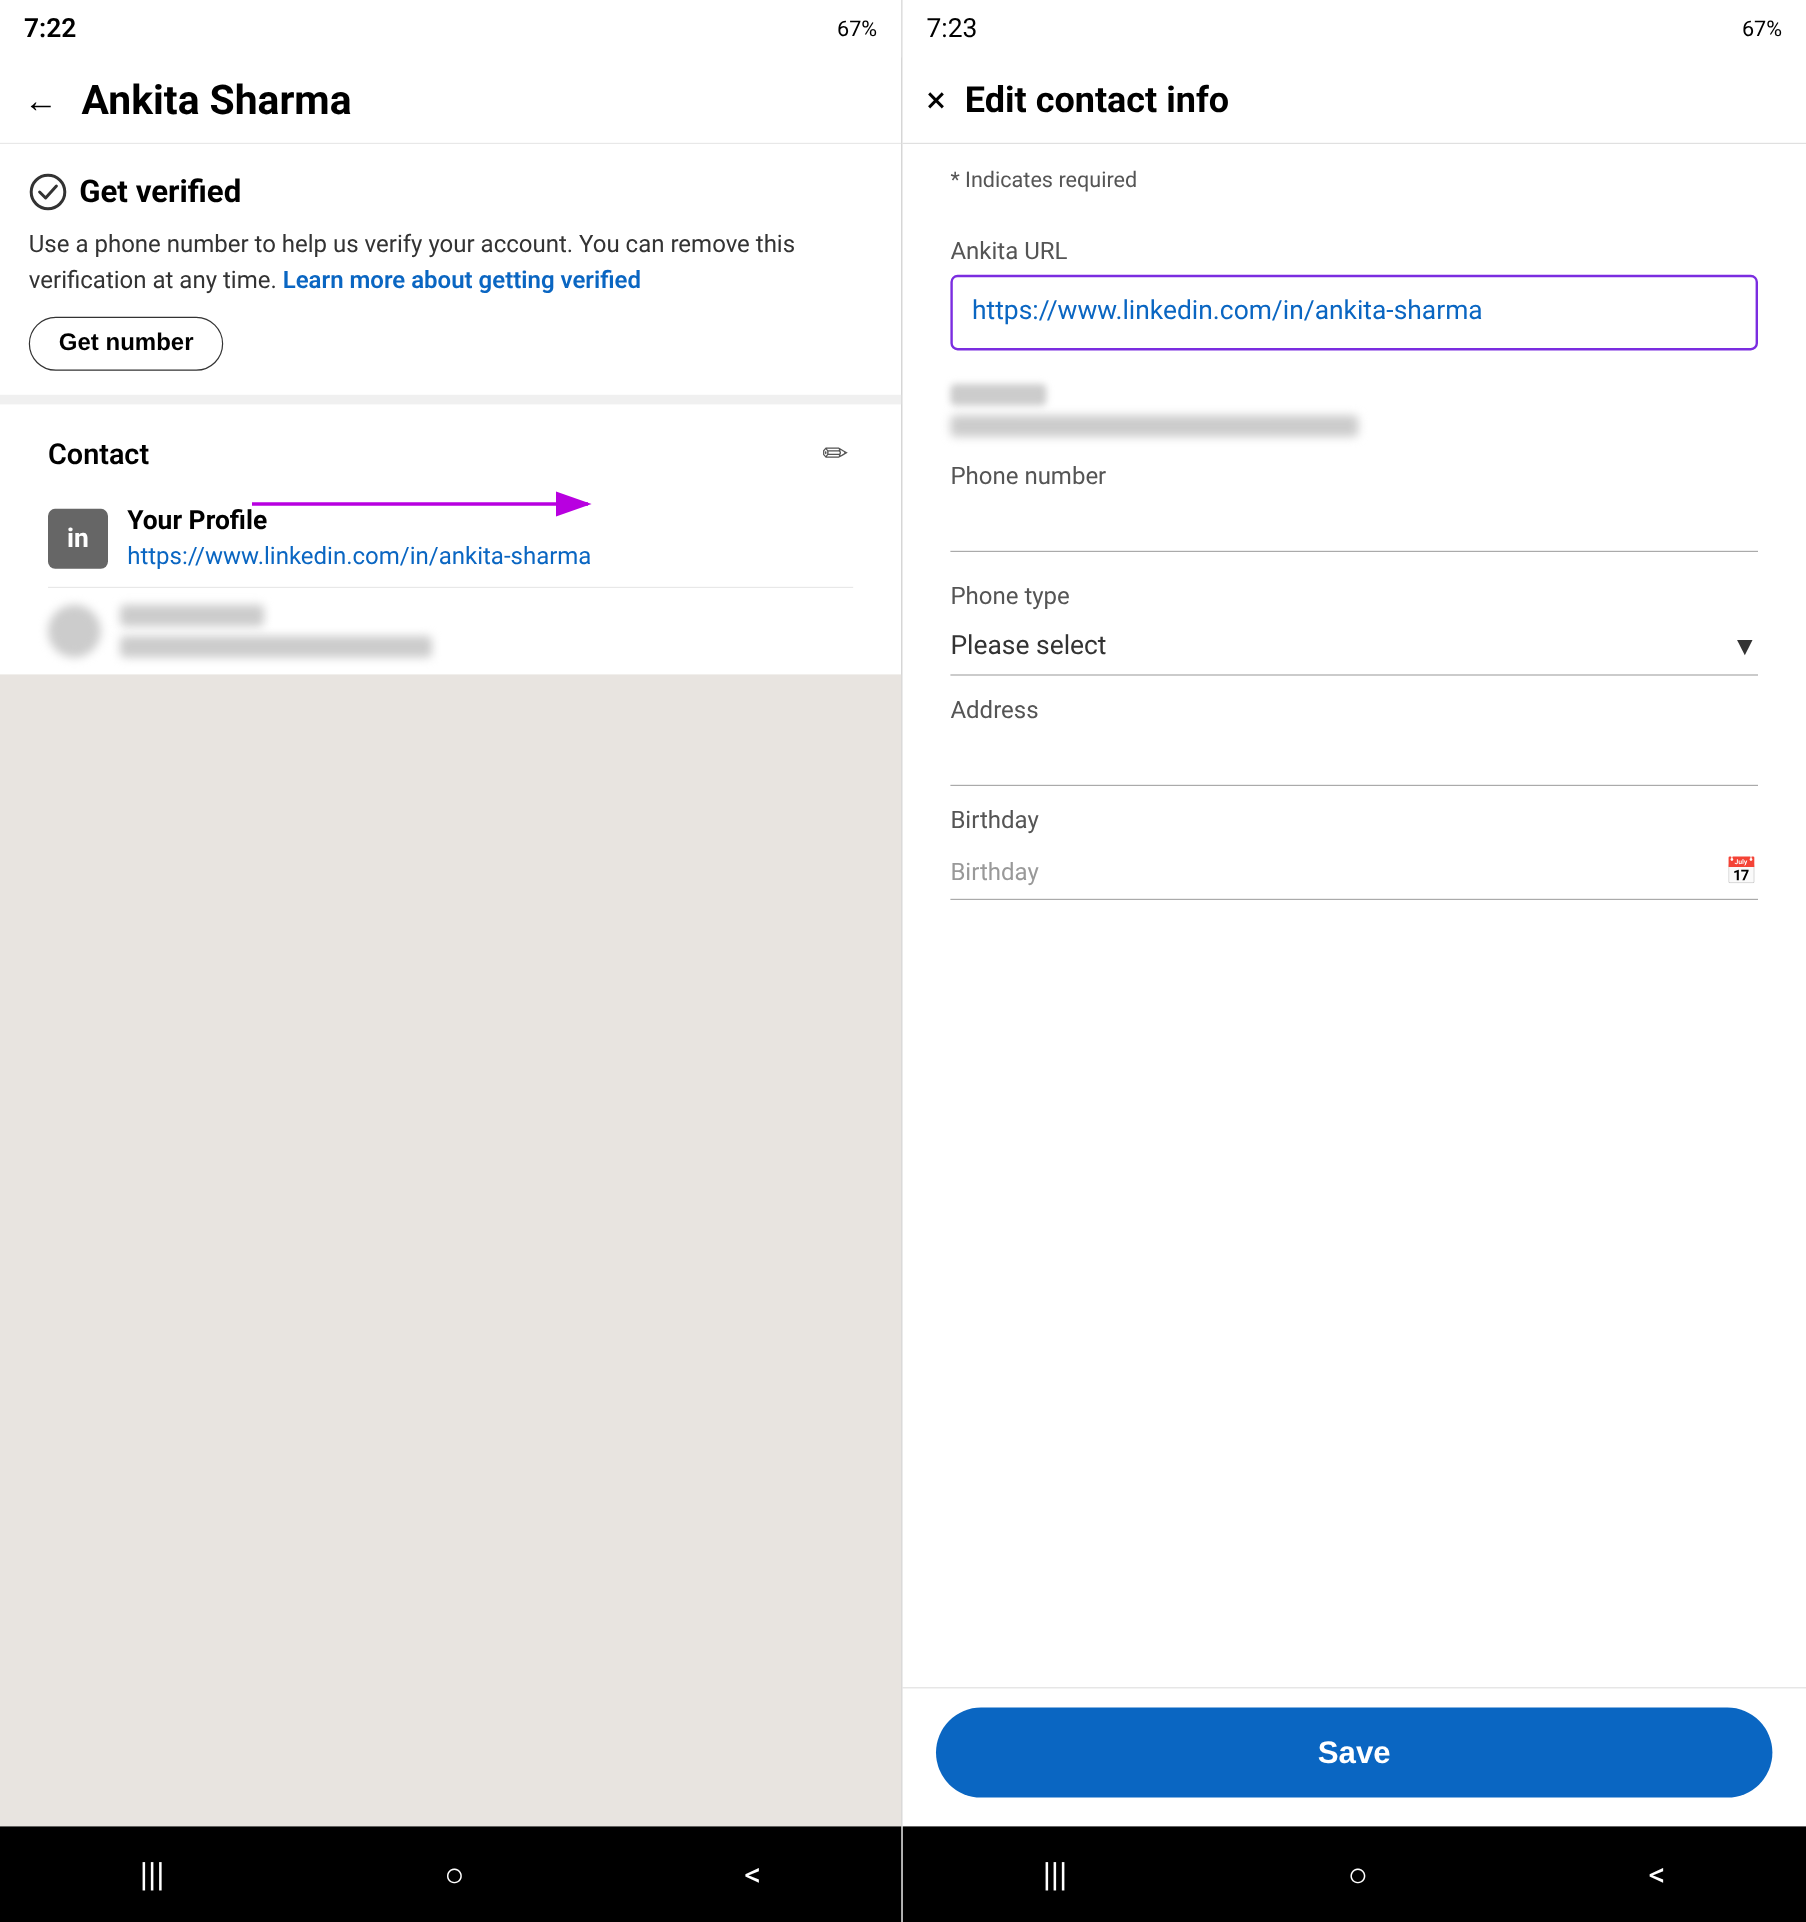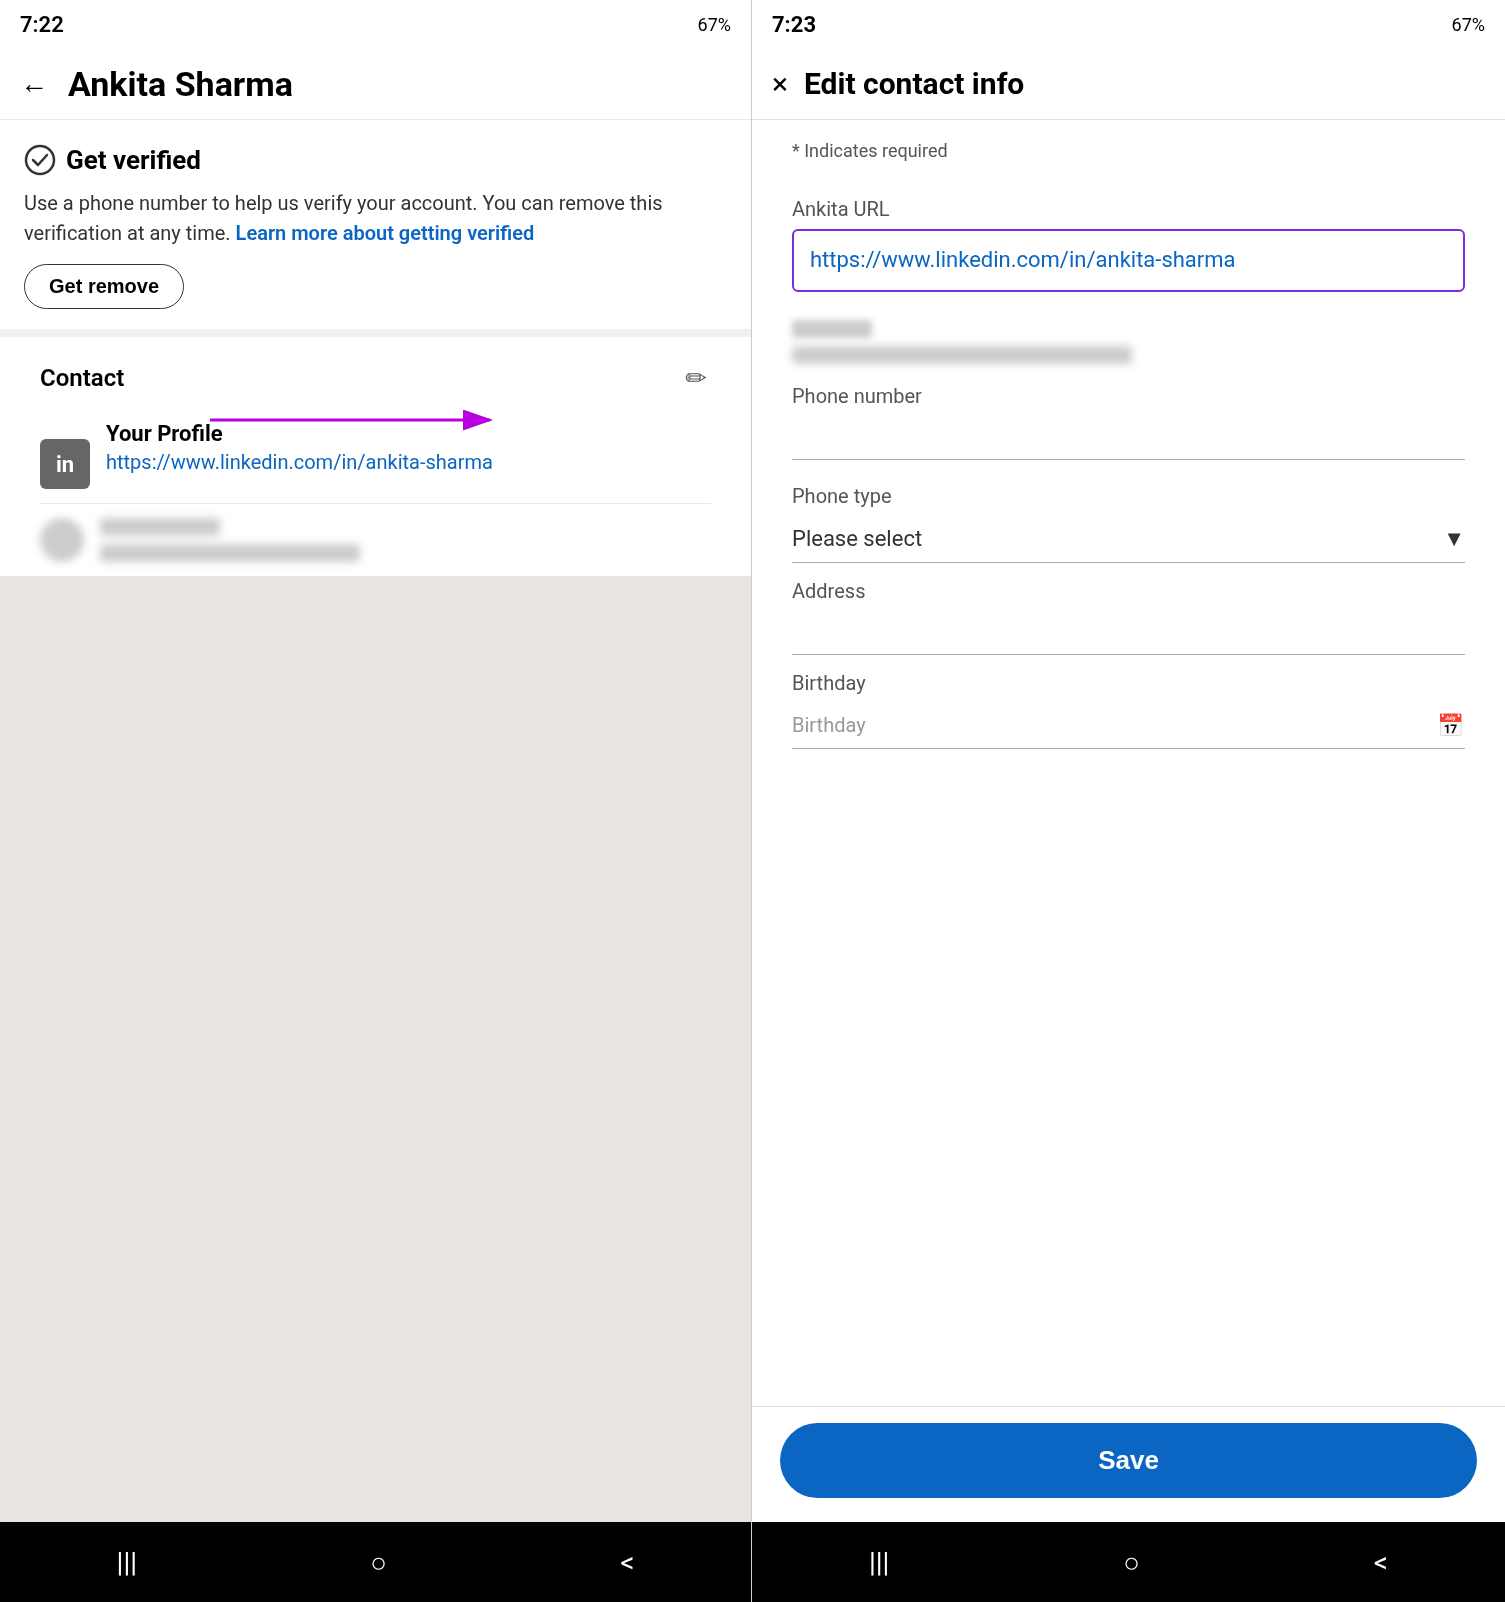--- a/index.html
+++ b/index.html
@@ -145,21 +145,21 @@
     }
     .linkedin-icon-box {
       width: 50px;
       height: 50px;
       background: #666;
       border-radius: 6px;
       display: flex;
       align-items: center;
       justify-content: center;
       flex-shrink: 0;
-      margin-top: 18px;
+      margin-top: 2px;
     }
     .linkedin-in {
       color: #fff;
       font-size: 22px;
       font-weight: 700;
     }
     .profile-info {}
     .profile-info-title {
       font-size: 22px;
       font-weight: 700;
@@ -419,21 +419,21 @@
       <svg class="verify-check-icon" viewBox="0 0 32 32" fill="none" xmlns="http://www.w3.org/2000/svg">
         <circle cx="16" cy="16" r="14" stroke="#333" stroke-width="2.5" fill="none"></circle>
         <polyline points="9,16 14,21 23,11" stroke="#333" stroke-width="2.5" fill="none" stroke-linecap="round" stroke-linejoin="round"></polyline>
       </svg>
       <span class="verify-title">Get verified</span>
     </div>
     <p class="verify-desc">
       <span>Use a phone number to help us verify your account. You can remove this verification at any time.</span>
       <a class="verify-link">Learn more about getting verified</a>
     </p>
-    <button class="get-started-btn">Get remove</button>
+    <button class="get-started-btn">Get number</button>
   </div>
 
   <div class="contact-section">
     <div class="contact-header">
       <span class="contact-label">Contact</span>
       <div class="edit-icon-wrap">
         <span class="edit-icon">✏</span>
       </div>
     </div>
 
@@ -470,21 +470,21 @@
   <div class="nav-bar">
     <span class="nav-icon">|||</span>
     <span class="nav-icon">○</span>
     <span class="nav-icon">&lt;</span>
   </div>
 </div>
 
 <div class="right-panel">
 
   <div class="r-status-bar">
-    <span style="font-size:22px;font-weight:700;color:#000;">7:23</span>
+    <span style="font-size:22px;font-weight:400;color:#000;">7:23</span>
     <div style="display:flex;align-items:center;gap:6px;font-size:18px;color:#000;">
       <span>67%</span>
     </div>
   </div>
 
   <div class="r-top-nav">
     <span class="close-icon">×</span>
     <span class="r-page-title">Edit contact info</span>
   </div>
 

